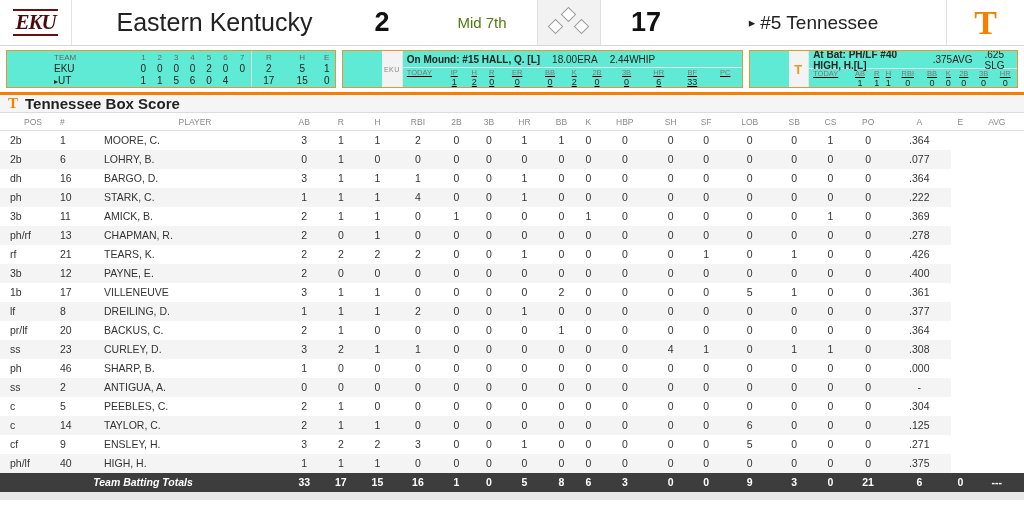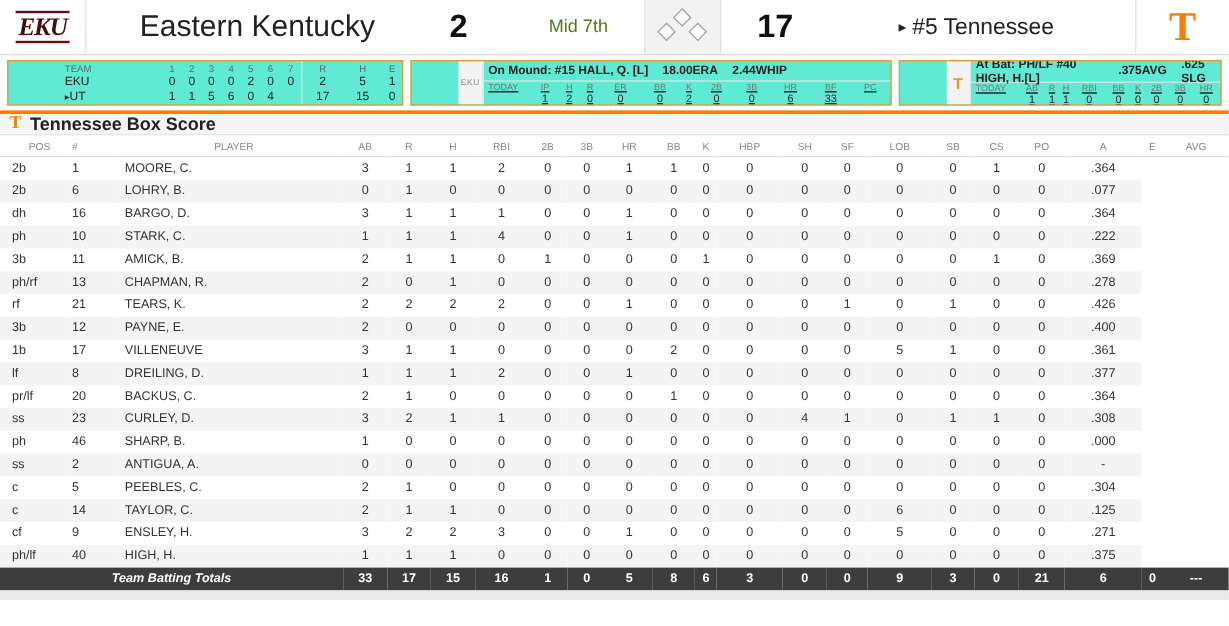--- a/index.html
+++ b/index.html
@@ -158,21 +158,21 @@
     display: flex; align-items: center;
     height: 18px;
     border-bottom: 1px solid #e4e4e4;
     font-size: 10px;
     font-weight: bold;
     color: #222;
     padding-left: 4px;
     gap: 12px;
   }
   .stack .toprow .lbl { font-weight: bold; }
-  .stack .toprow .stat { font-weight: bold; color: #222; }
+  .stack .toprow .stat { font-weight: normal; color: #222; }
   .tagcol {
     width: 22px;
     background: #f3f3f3;
     border-right: 1px solid #e4e4e4;
     display: flex; align-items: center; justify-content: center;
     font-size: 7px; color: #888;
     letter-spacing: .5px;
   }
   .tagcol.orange { color: #e8972a; font-weight: bold; font-size: 13px; }
   .statstable { width: 100%; border-collapse: collapse; text-decoration: underline; }

